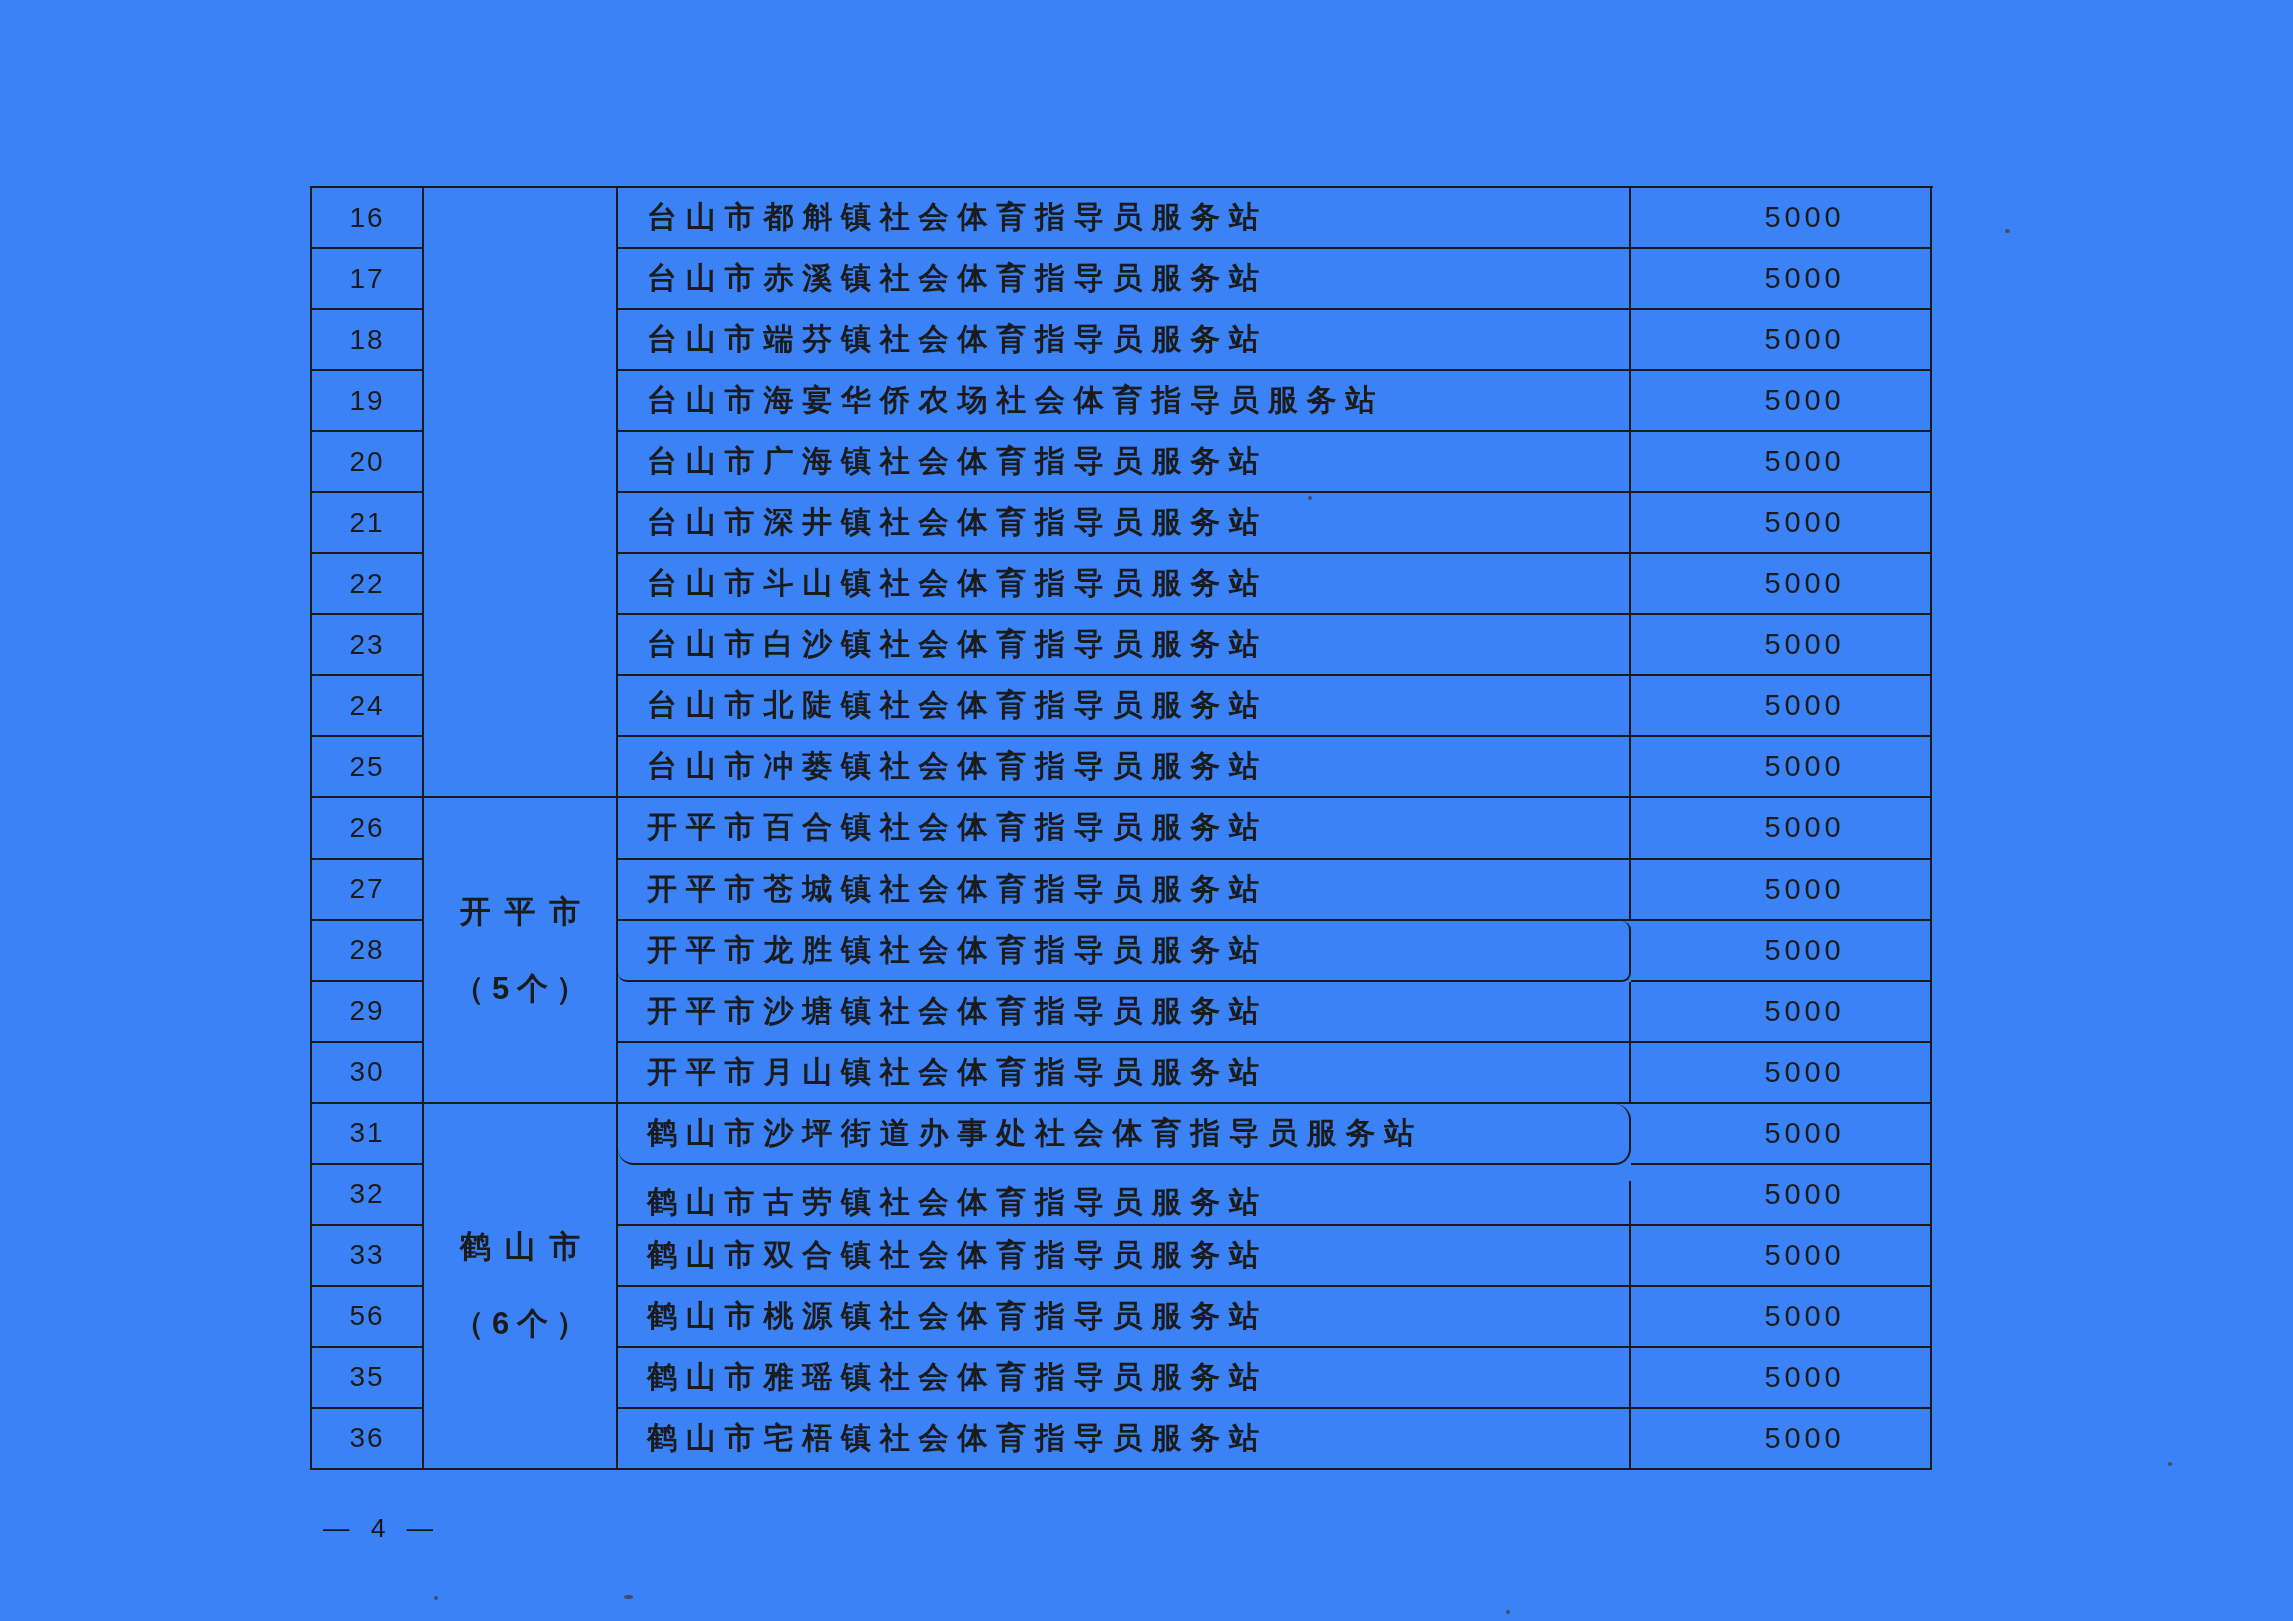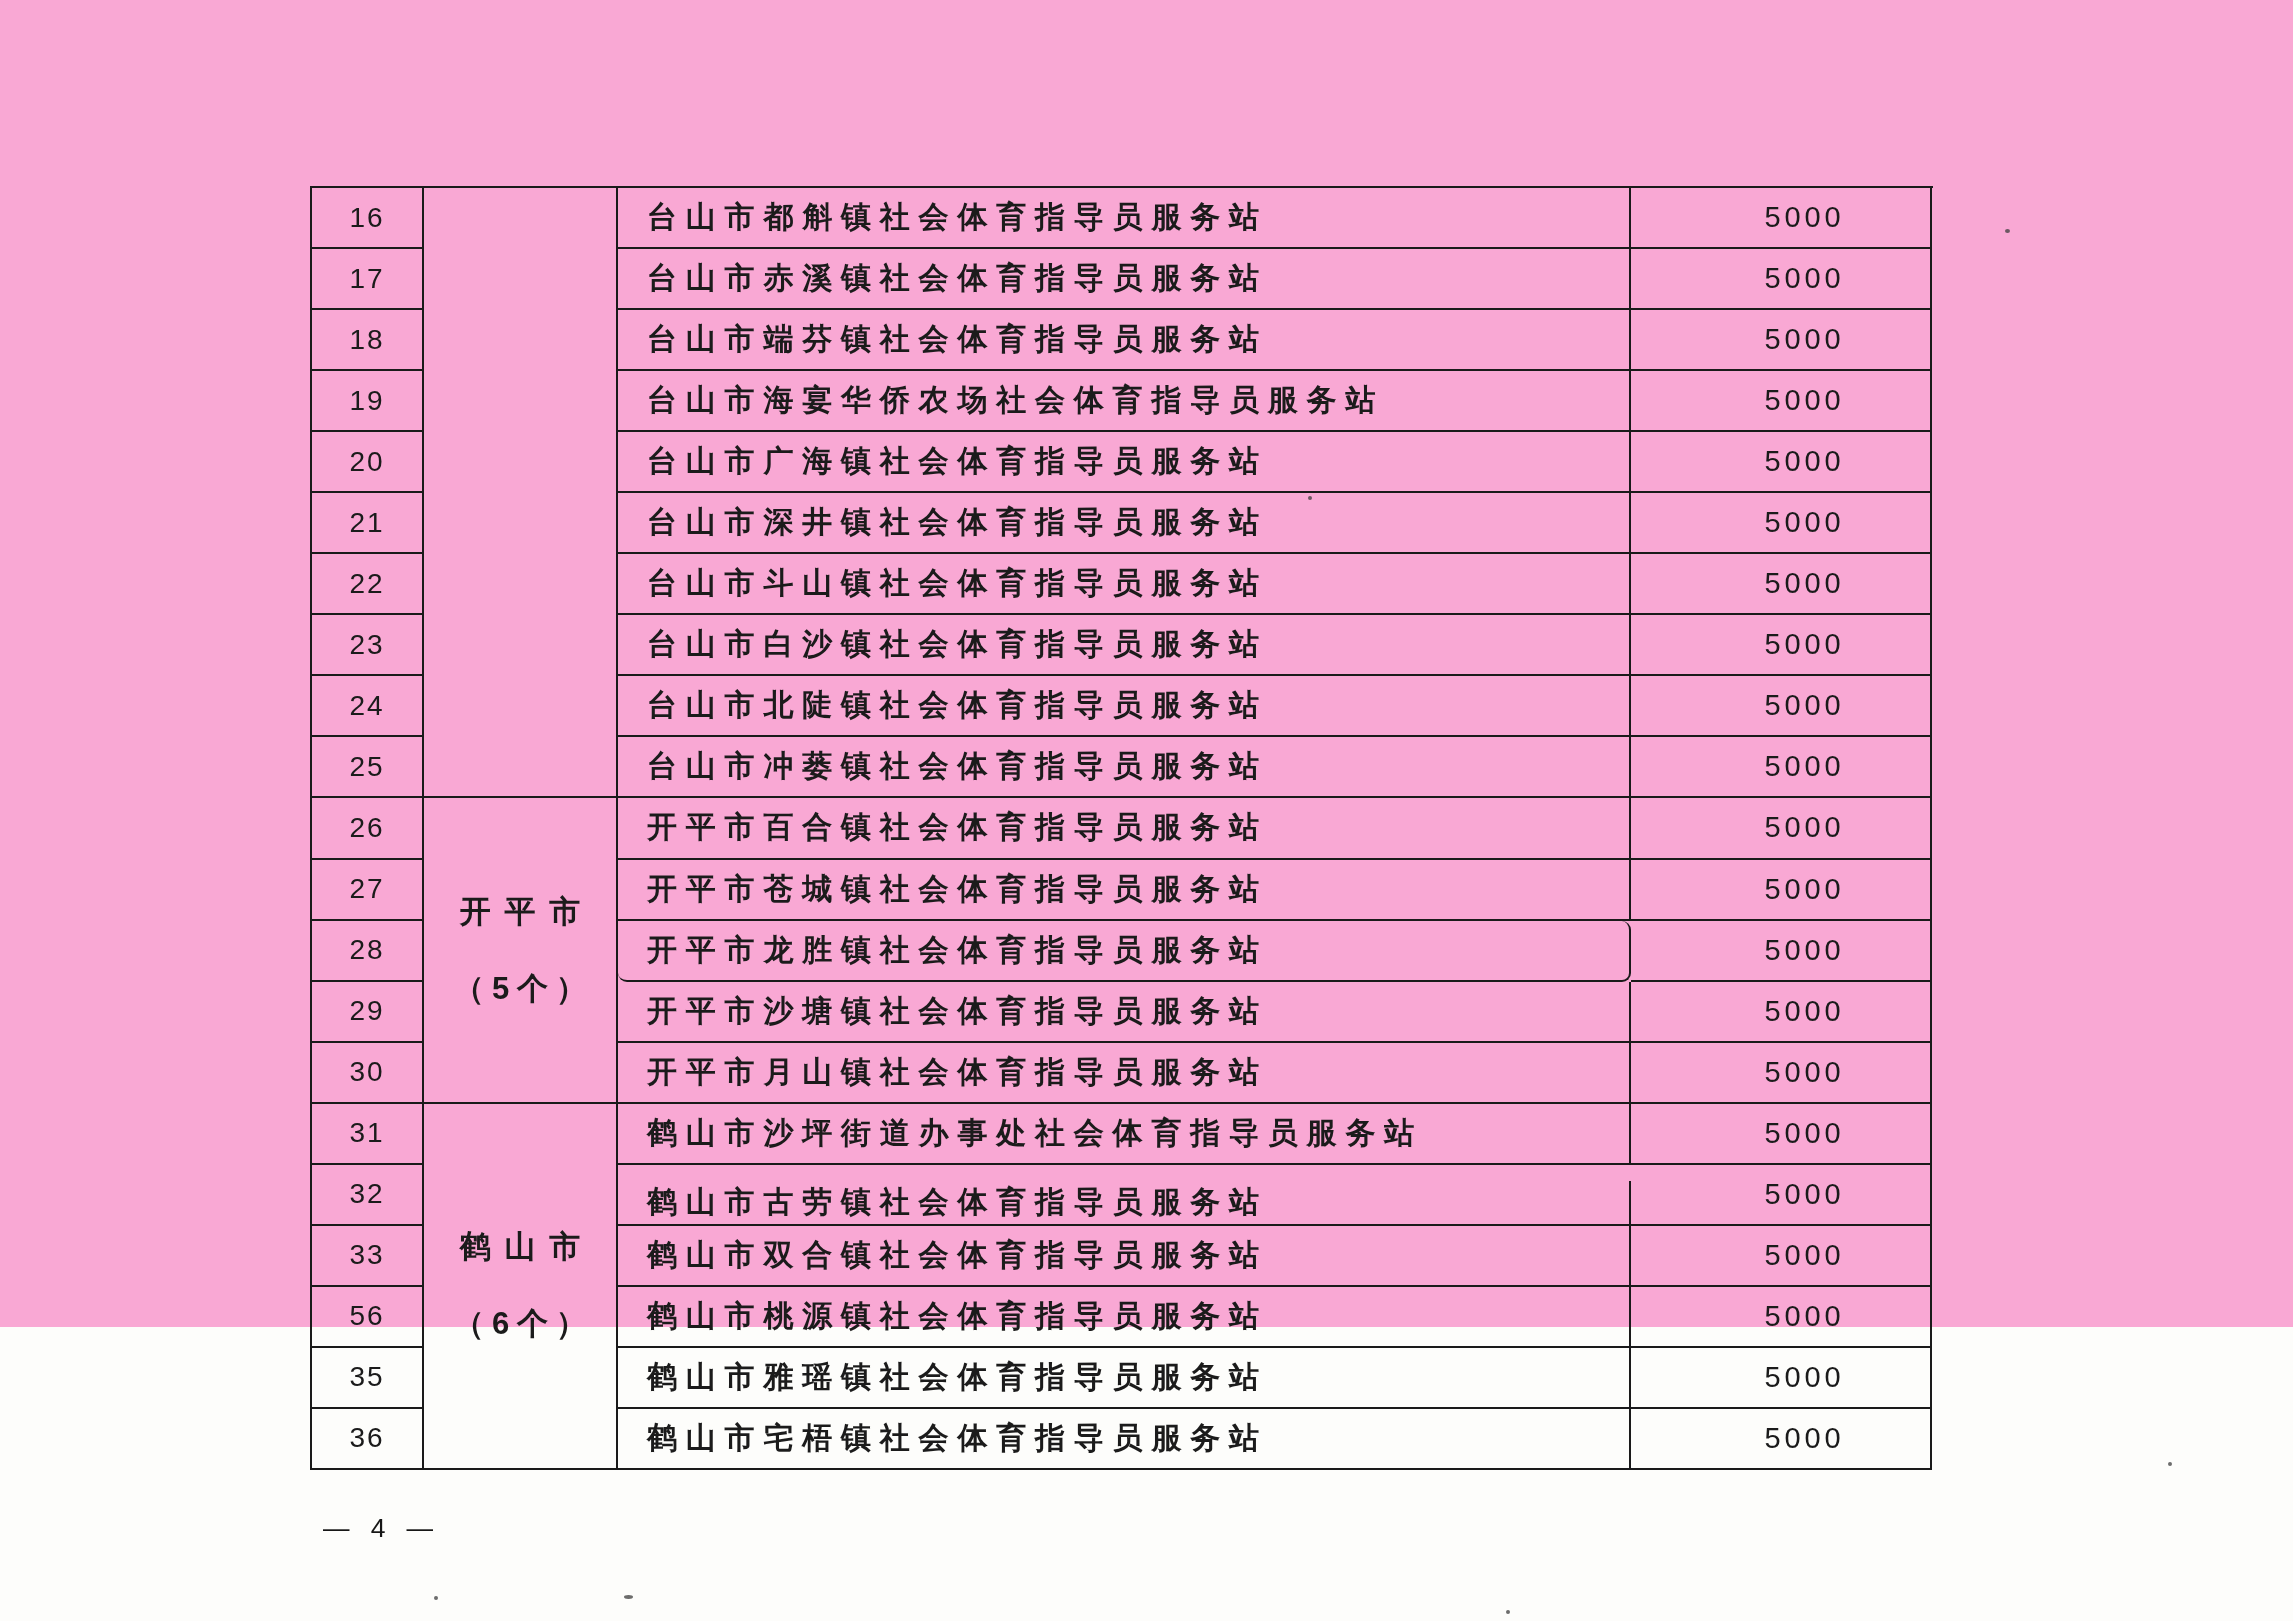--- a/index.html
+++ b/index.html
@@ -8,22 +8,22 @@
     width: 2294px;
     height: 1621px;
     overflow: hidden;
     background: #fdfdfb;
     font-family: "Liberation Sans", "DejaVu Sans", sans-serif;
     color: #1b1b1b;
   }
   .page {
     position: relative;
     width: 2294px;
-    height: 1327px;
-    background: #f9a8d4;
+    height: 1621px;
+    background: #3b82f6;
   }
   .grid-table {
     position: absolute;
     left: 310px;
     top: 186px;
     width: 1623px;
     height: 1284px;
     box-sizing: border-box;
     border-top: 2.9px solid #1a1a1a;
     border-left: 2.9px solid #1a1a1a;
@@ -131,21 +131,21 @@
       <div class="cell c-no" style="grid-row: 13;">28</div>
       <div class="cell c-name" style="grid-row: 13; border-radius: 9px;">开平市龙胜镇社会体育指导员服务站</div>
       <div class="cell c-amt" style="grid-row: 13;">5000</div>
       <div class="cell c-no" style="grid-row: 14;">29</div>
       <div class="cell c-name" style="grid-row: 14;">开平市沙塘镇社会体育指导员服务站</div>
       <div class="cell c-amt" style="grid-row: 14;">5000</div>
       <div class="cell c-no" style="grid-row: 15;">30</div>
       <div class="cell c-name" style="grid-row: 15;">开平市月山镇社会体育指导员服务站</div>
       <div class="cell c-amt" style="grid-row: 15;">5000</div>
       <div class="cell c-no" style="grid-row: 16;">31</div>
-      <div class="cell c-name" style="grid-row: 16;">鹤山市沙坪街道办事处社会体育指导员服务站</div>
+      <div class="cell c-name" style="grid-row: 16; border-radius: 16px;">鹤山市沙坪街道办事处社会体育指导员服务站</div>
       <div class="cell c-amt" style="grid-row: 16;">5000</div>
       <div class="cell c-no" style="grid-row: 17;">32</div>
       <div class="cell c-name" style="grid-row: 17; margin-top: 16px;">鹤山市古劳镇社会体育指导员服务站</div>
       <div class="cell c-amt" style="grid-row: 17;">5000</div>
       <div class="cell c-no" style="grid-row: 18;">33</div>
       <div class="cell c-name" style="grid-row: 18;">鹤山市双合镇社会体育指导员服务站</div>
       <div class="cell c-amt" style="grid-row: 18;">5000</div>
       <div class="cell c-no" style="grid-row: 19;">56</div>
       <div class="cell c-name" style="grid-row: 19;">鹤山市桃源镇社会体育指导员服务站</div>
       <div class="cell c-amt" style="grid-row: 19;">5000</div>

